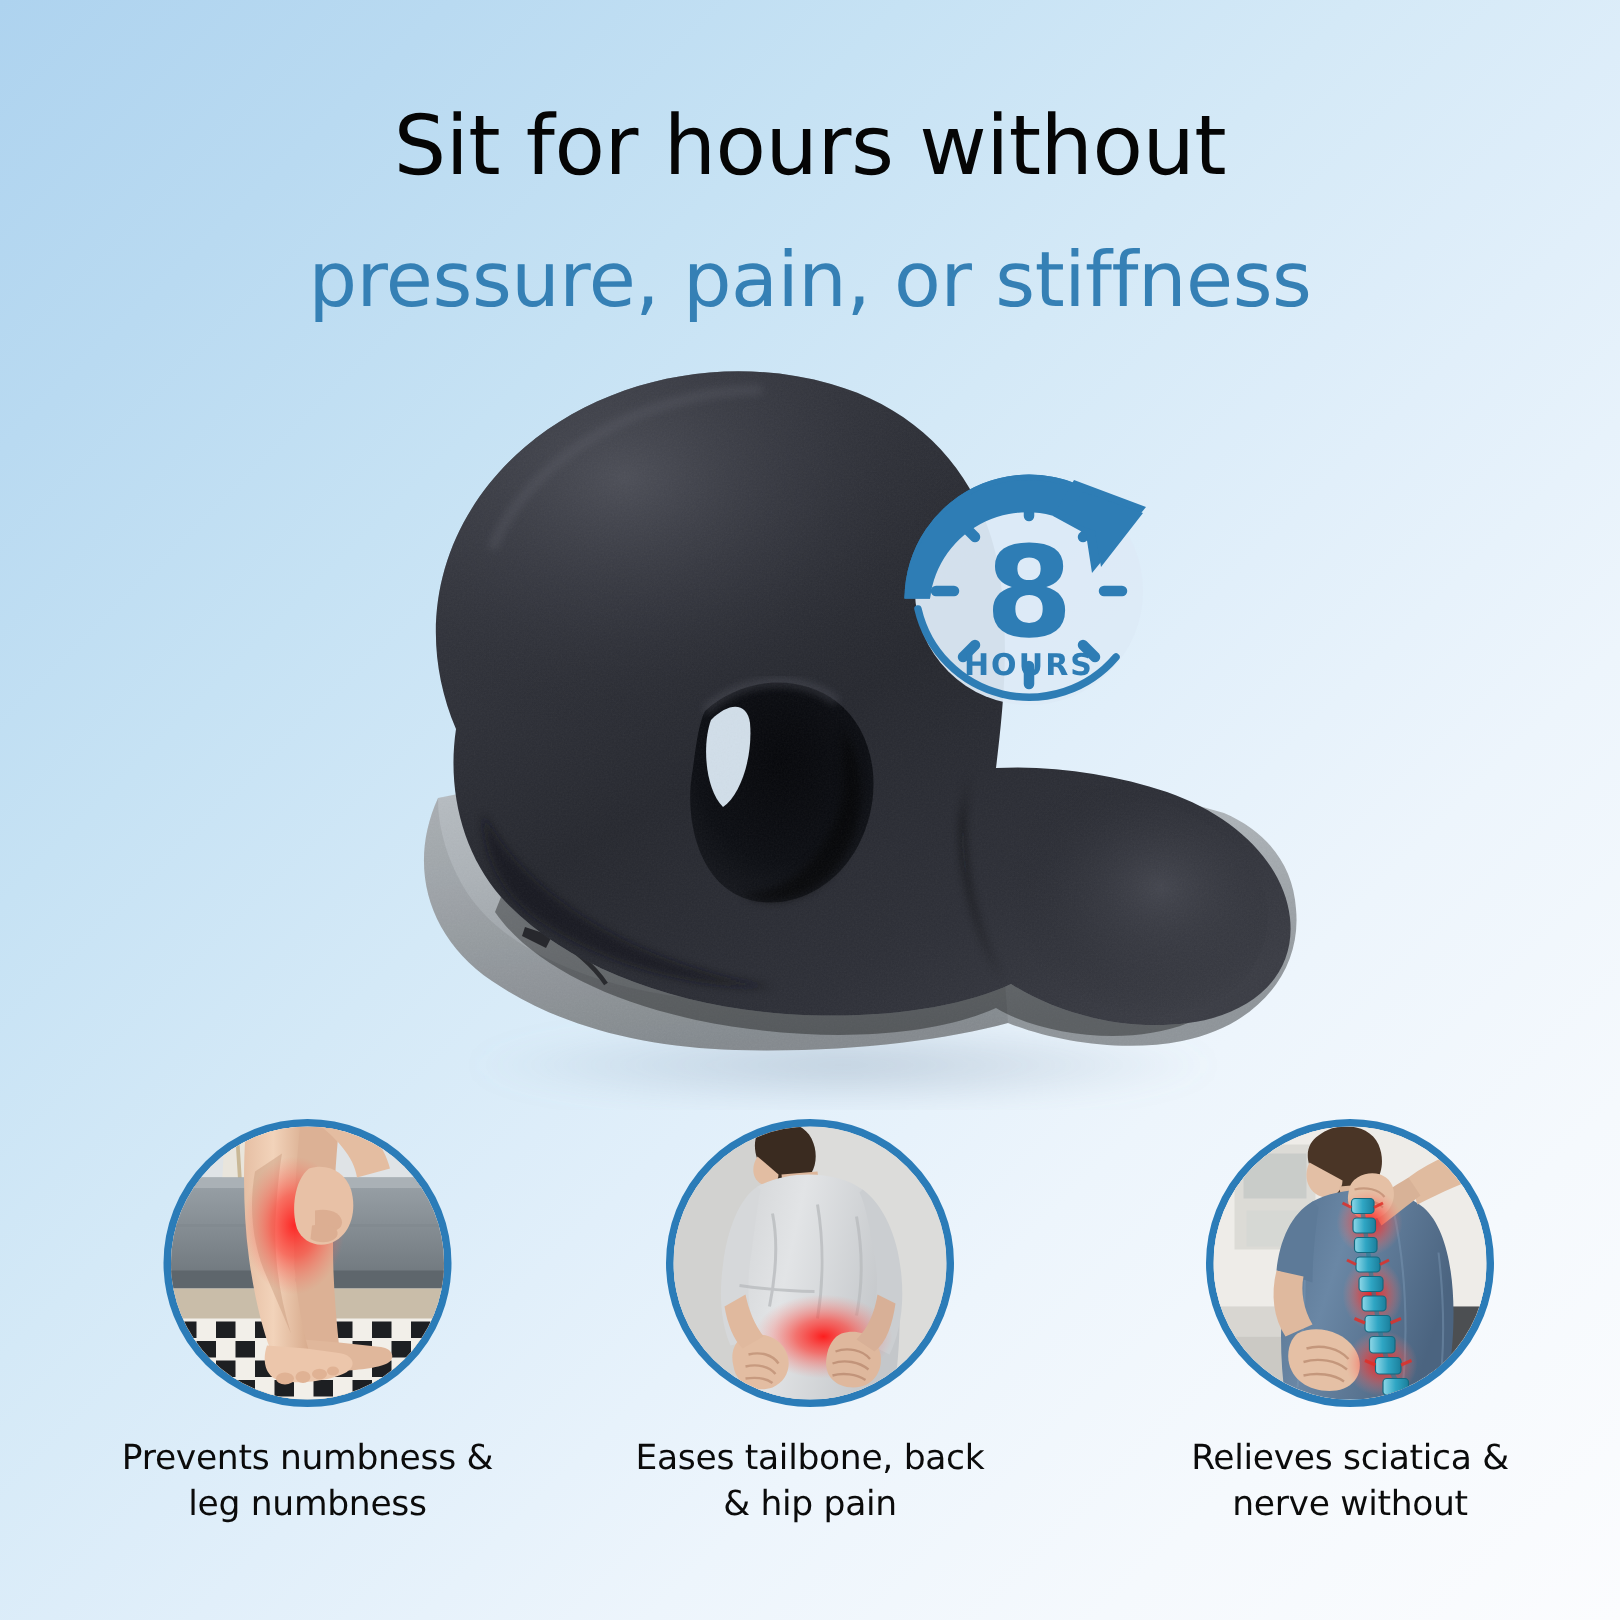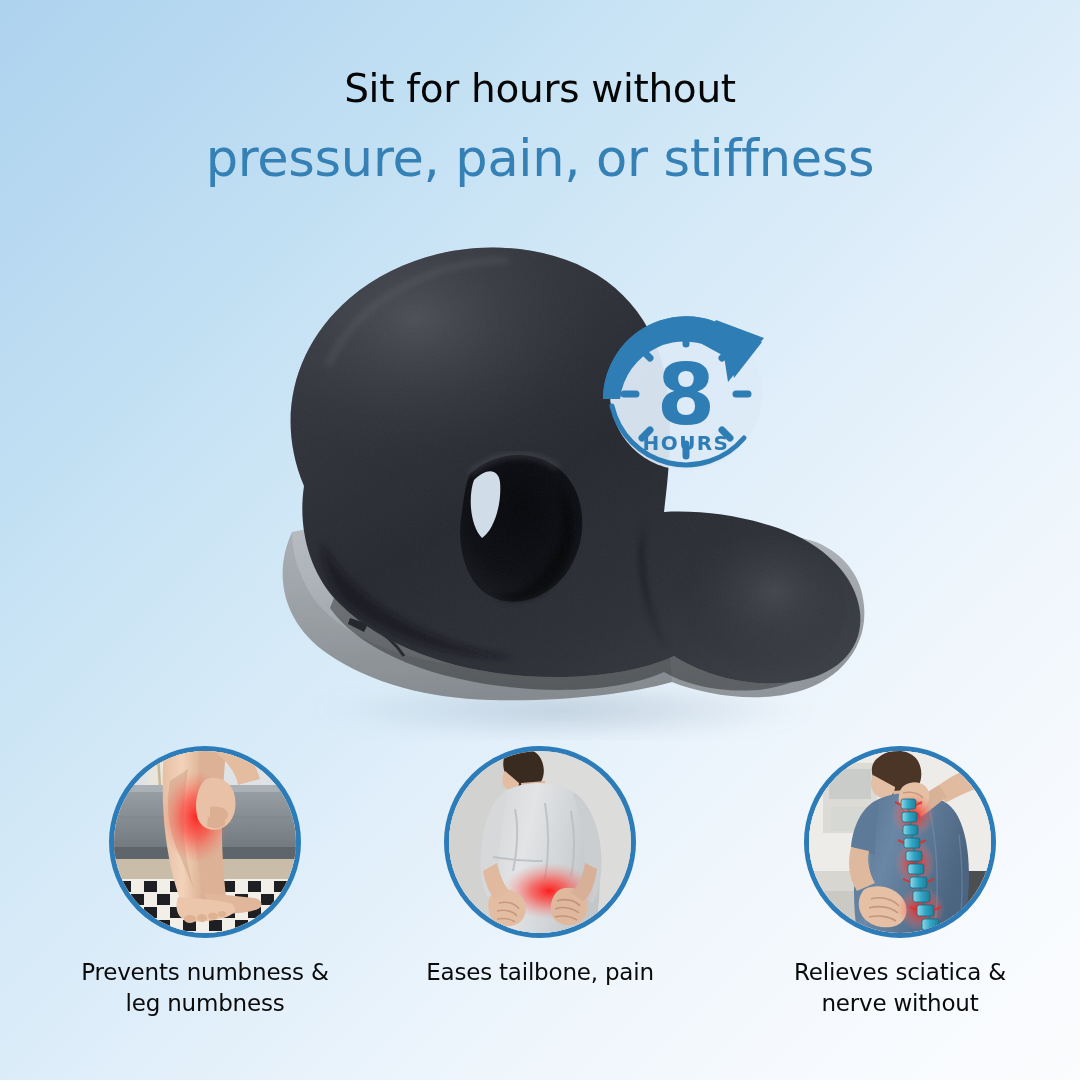--- a/index.html
+++ b/index.html
@@ -22,26 +22,26 @@
         #fbfcfe 100%);
   }
 
   
   .headline{
     position:absolute;left:0;right:0;top:66px;
     text-align:center;line-height:1.16;
     font-family:"DejaVu Sans", sans-serif;
   }
   .hl-line1{
-    display:block;font-size:39px;color:#050505;font-weight:400;
+    display:block;font-size:55px;color:#050505;font-weight:400;
     letter-spacing:-0.3px;
   }
   .hl-line2{
     display:block;font-size:51px;color:#3580b5;font-weight:400;
-    letter-spacing:-0.3px;margin-top:18px;
+    letter-spacing:-0.3px;margin-top:28px;
   }
 
   
   #product{
     position:absolute;left:232px;top:224px;width:660px;height:516px;
   }
   #product svg{display:block;width:100%;height:100%;}
 
   
   #badge{
@@ -486,21 +486,22 @@
               <path d="M 106 158 C 114 155, 124 157, 130 162"></path>
               <path d="M 106 166 C 113 164, 122 165, 128 169"></path>
             </g>
 
             <path d="M 34 120 C 36 132, 40 142, 46 148 L 60 140 C 54 132, 50 122, 48 112 Z" fill="#e0b99e"></path>
             <path d="M 148 118 C 146 132, 142 144, 134 150 L 122 142 C 130 134, 134 124, 136 112 Z" fill="#d8b097"></path>
           </svg>
         </div>
       </div>
       <div class="caption">
-        <span>Eases tailbone, pain</span>
+        <span>Eases tailbone, back</span>
+        <span>&amp; hip pain</span>
       </div>
     </div>
 
     <div class="feature f3">
       <div class="circle">
         <div class="scene">
           <svg viewBox="0 0 182 182" xmlns="http://www.w3.org/2000/svg" preserveAspectRatio="xMidYMid slice">
             <defs>
               <radialGradient id="glow3" cx="0.5" cy="0.5" r="0.5">
                 <stop offset="0%" stop-color="#ff1111" stop-opacity="0.9"></stop>

